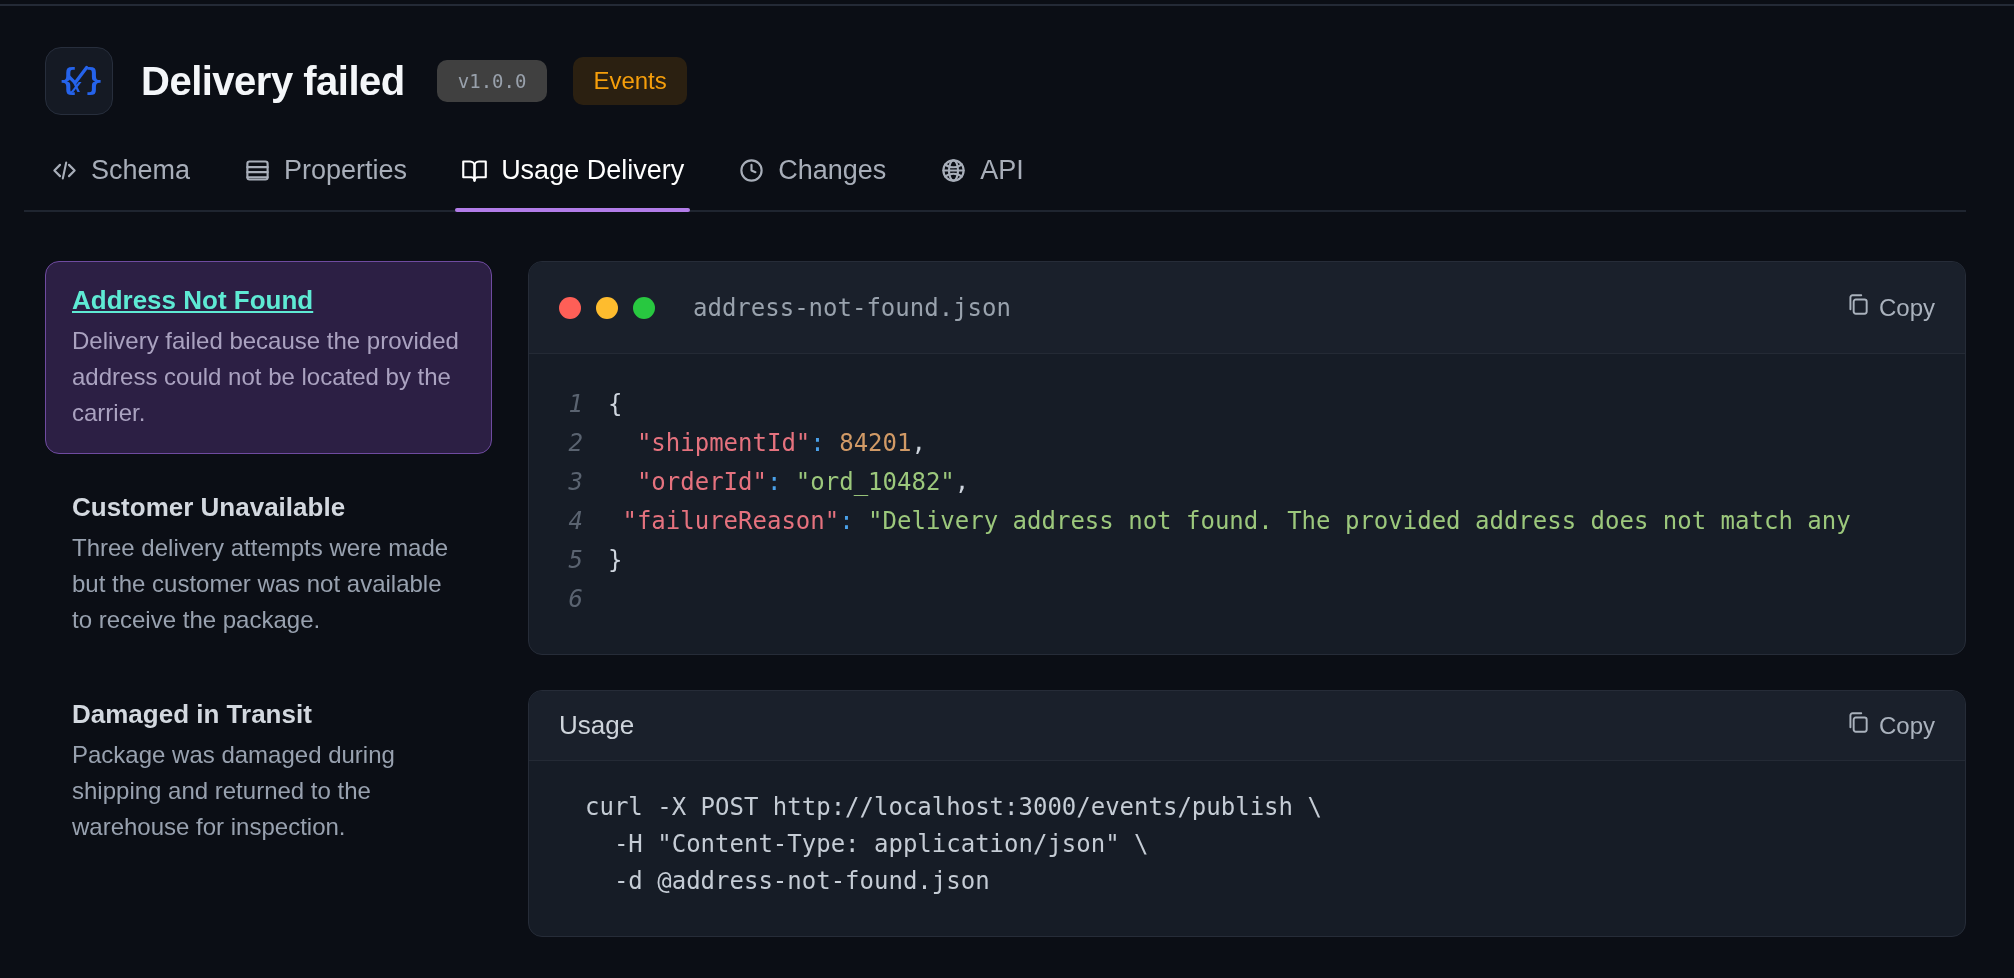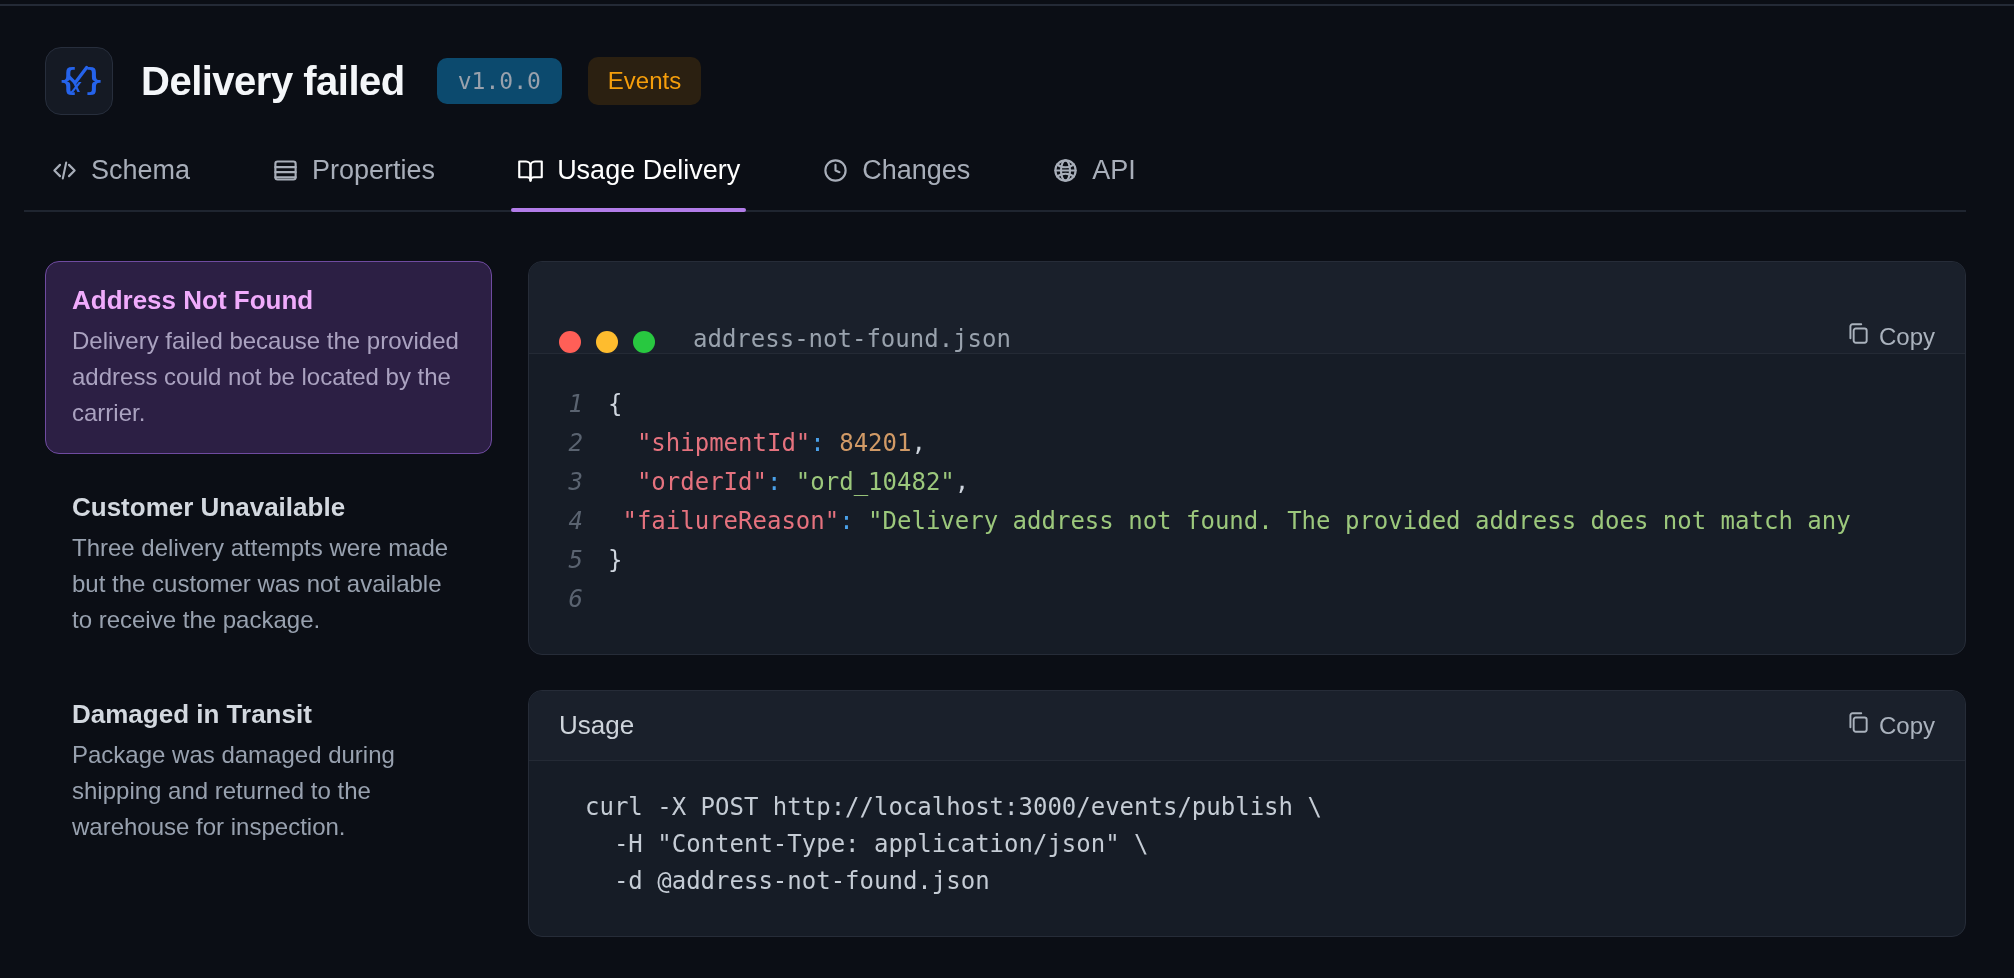--- a/index.html
+++ b/index.html
@@ -18,34 +18,34 @@
   .logo {
     width:68px; height:68px; border-radius:16px;
     background:#151a24; border:1px solid #272e3c;
     display:flex; align-items:center; justify-content:center;
     flex-shrink:0;
   }
   .page-title { font-size:40px; font-weight:bold; letter-spacing:-0.5px; color:#f4f6f9; margin-left:28px; }
   .badge-version {
     margin-left:32px;
     font-family:"DejaVu Sans Mono", monospace;
-    font-size:23px; color:#99a1ac;
-    background:#0c4a6e; border-radius:10px;
+    font-size:19px; color:#99a1ac;
+    background:#404040; border-radius:10px;
     padding:10px 21px;
   }
   .badge-events {
     margin-left:26px;
     font-size:24px; color:#f59e0b;
     background:#2b2011; border-radius:10px;
     padding:10px 20px;
   }
 
   
   .tabs {
-    display:flex; align-items:flex-end; gap:70px;
+    display:flex; align-items:flex-end; gap:42px;
     margin:40px 48px 0 24px;
     padding-left:21px;
     border-bottom:2px solid #1f2530;
   }
   .tab {
     display:flex; align-items:center; gap:13px;
     font-size:27px; color:#a8aeb9;
     padding:0 6px 24px 6px;
     cursor:pointer; position:relative;
   }
@@ -60,35 +60,35 @@
 
   
   .content { display:flex; gap:36px; margin:49px 48px 0 45px; align-items:flex-start; }
   .examples-col { width:447px; flex-shrink:0; display:flex; flex-direction:column; gap:14px; }
   .main-col { flex:1; display:flex; flex-direction:column; gap:35px; min-width:0; }
 
   
   .example { padding:22px 26px; border:1.5px solid transparent; border-radius:14px; cursor:pointer; }
   .example.selected { background:#2c1f44; border-color:#6f4ba0; }
   .example-title { font-size:26px; font-weight:600; color:#d3d8df; line-height:32px; }
-  .example.selected .example-title { color:#f0abfc; }
+  .example.selected .example-title { color:#5eead4;text-decoration:underline; }
   .example-desc { margin-top:7px; font-size:24px; line-height:36px; color:#98a1af; }
   .example.selected .example-desc { color:#aaa2c0; }
 
   
   .panel {
     background:#161c26; border:1px solid #262c38; border-radius:14px;
     overflow:hidden;
   }
   .panel-header {
     display:flex; align-items:center;
     background:#1a202b; border-bottom:1px solid #242a35;
     padding:0 30px;
   }
-  .code-panel .panel-header { height:92px;align-items:flex-end; }
+  .code-panel .panel-header { height:92px; }
   .usage-panel .panel-header { height:70px; }
 
   .dots { display:flex; gap:15px; align-items:center; }
   .dot { width:22px; height:22px; border-radius:50%; }
   .dot.red { background:#ff5f57; }
   .dot.yellow { background:#febc2e; }
   .dot.green { background:#28c840; }
 
   .filename {
     margin-left:38px;

